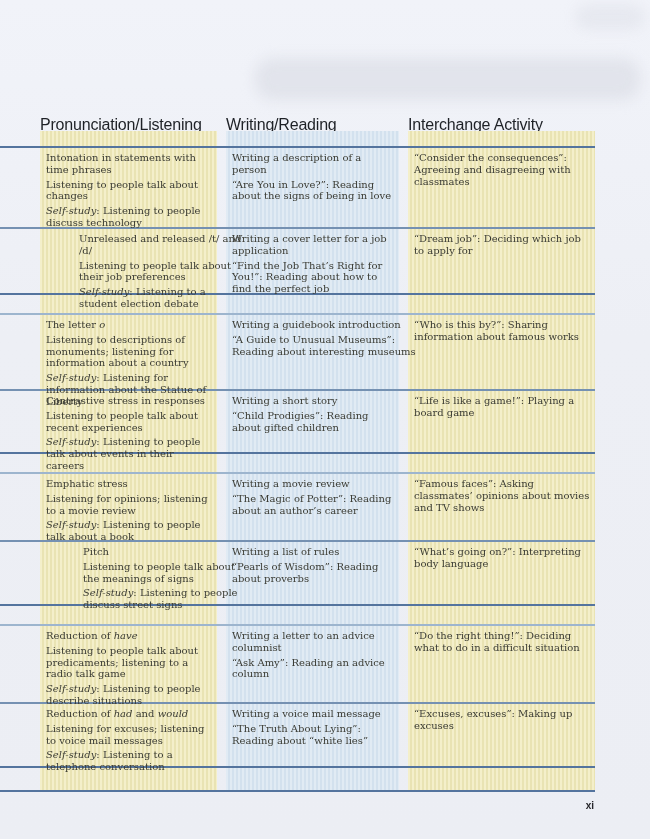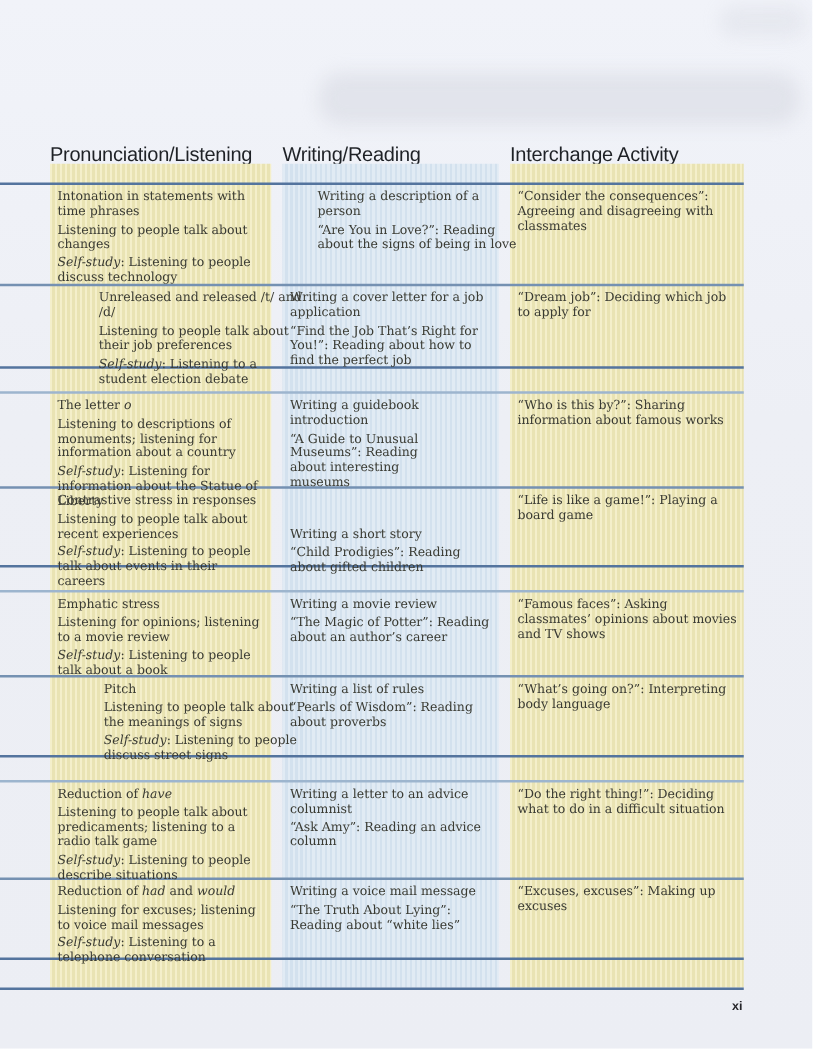--- a/index.html
+++ b/index.html
@@ -79,21 +79,21 @@
   <div class="hline med" style="top:702px"></div>
   <div class="hline dark" style="top:766px"></div>
   <div class="hline dark" style="top:790px"></div>
 
   <div>
       <div class="cell" style="top: 152px; left: 46px; width: 168px;">
         <p>Intonation in statements with time phrases</p>
         <p>Listening to people talk about changes</p>
         <p><i>Self-study</i>: Listening to people discuss technology</p>
       </div>
-      <div class="cell" style="top: 152px; left: 232px; width: 164px; padding-left: 22px;">
+      <div class="cell" style="top: 152px; left: 232px; width: 164px;">
         <p>Writing a description of a person</p>
         <p>“Are You in Love?”: Reading about the signs of being in love</p>
       </div>
       <div class="cell" style="top: 152px; left: 414px; width: 176px;">
         <p>“Consider the consequences”: Agreeing and disagreeing with classmates</p>
       </div>
       <div class="cell" style="top: 233px; left: 46px; width: 168px; margin-left: 33px;">
         <p>Unreleased and released /t/ and /d/</p>
         <p>Listening to people talk about their job preferences</p>
         <p><i>Self-study</i>: Listening to a student election debate</p>
@@ -103,33 +103,33 @@
         <p>“Find the Job That’s Right for You!”: Reading about how to find the perfect job</p>
       </div>
       <div class="cell" style="top: 233px; left: 414px; width: 176px;">
         <p>“Dream job”: Deciding which job to apply for</p>
       </div>
       <div class="cell" style="top: 319px; left: 46px; width: 168px;">
         <p>The letter <i>o</i></p>
         <p>Listening to descriptions of monuments; listening for information about a country</p>
         <p><i>Self-study</i>: Listening for information about the Statue of Liberty</p>
       </div>
-      <div class="cell" style="top: 319px; left: 232px; width: 132px;">
+      <div class="cell" style="top: 319px; left: 232px; width: 187px;">
         <p>Writing a guidebook introduction</p>
         <p>“A Guide to Unusual Museums”: Reading about interesting museums</p>
       </div>
       <div class="cell" style="top: 319px; left: 414px; width: 176px;">
         <p>“Who is this by?”: Sharing information about famous works</p>
       </div>
       <div class="cell" style="top: 395px; left: 46px; width: 168px;">
         <p>Contrastive stress in responses</p>
         <p>Listening to people talk about recent experiences</p>
         <p><i>Self-study</i>: Listening to people talk about events in their careers</p>
       </div>
-      <div class="cell" style="top: 395px; left: 232px; width: 164px; margin-top: 27px;">
+      <div class="cell" style="top: 395px; left: 232px; width: 164px;">
         <p>Writing a short story</p>
         <p>“Child Prodigies”: Reading about gifted children</p>
       </div>
       <div class="cell" style="top: 395px; left: 414px; width: 176px;">
         <p>“Life is like a game!”: Playing a board game</p>
       </div>
       <div class="cell" style="top: 478px; left: 46px; width: 168px;">
         <p>Emphatic stress</p>
         <p>Listening for opinions; listening to a movie review</p>
         <p><i>Self-study</i>: Listening to people talk about a book</p>

